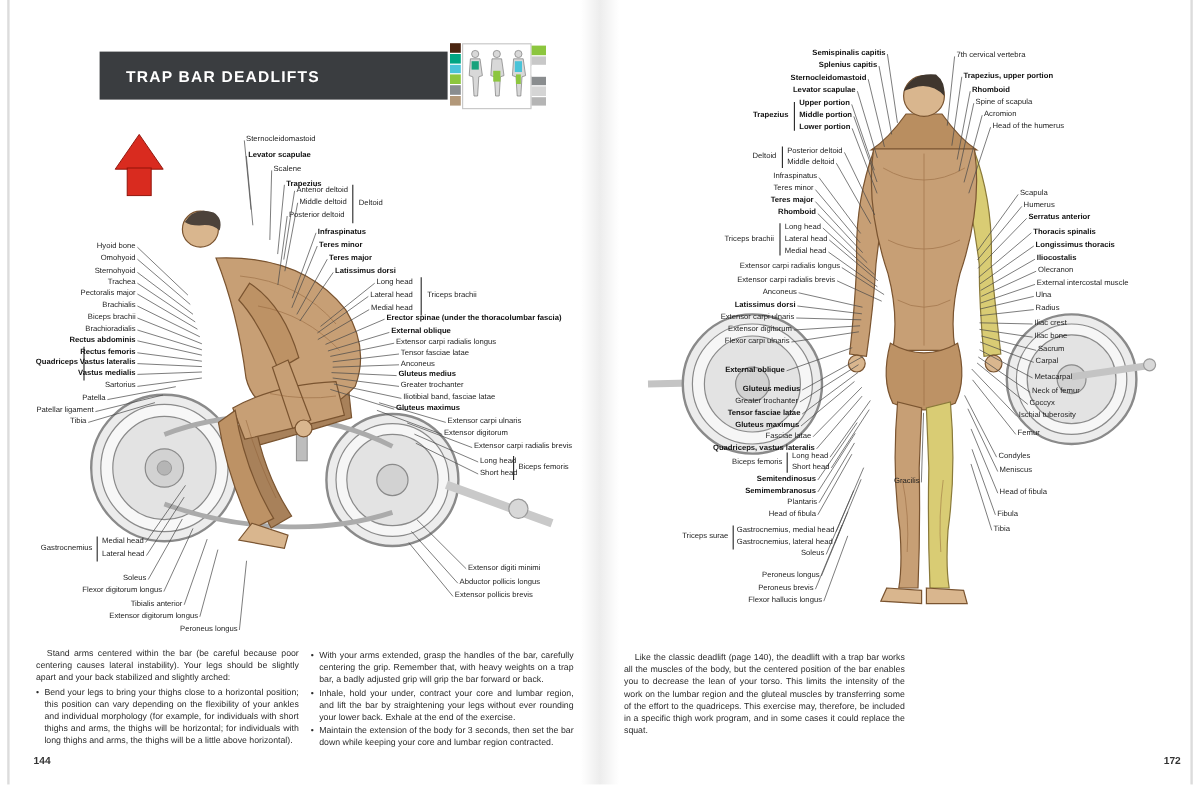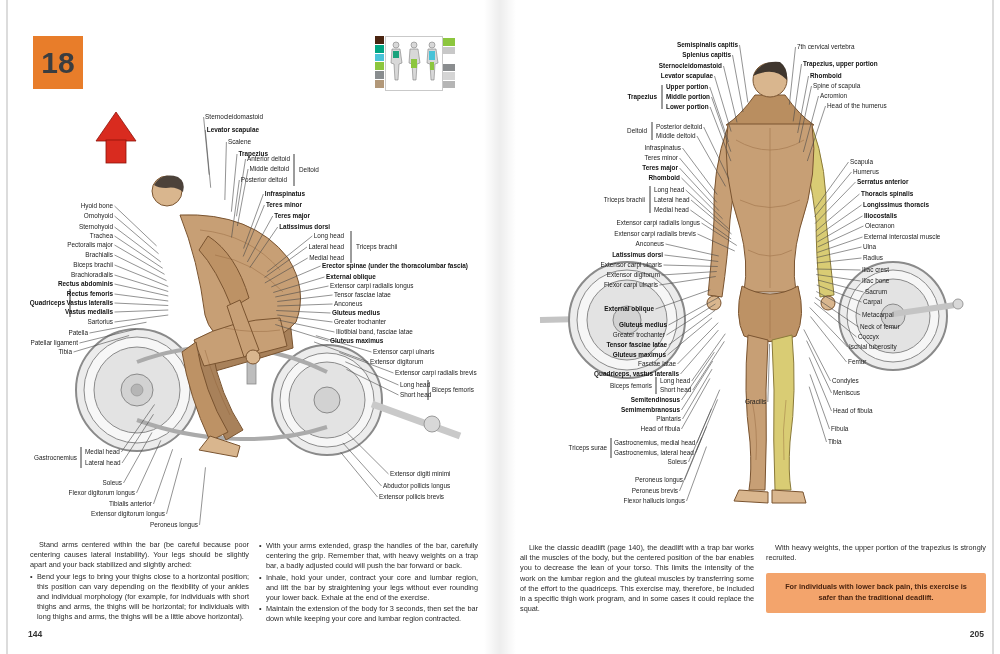--- a/index.html
+++ b/index.html
@@ -41,22 +41,22 @@
 </style>
 </head>
 <body>
 
 <div id="spread">
 
   <div class="page-edge" style="left:6px;"></div>
   <div class="page-edge" style="right:6px;"></div>
   <div id="spine"></div>
 
-  <div id="chapter-box">
-    <span id="chapter-num">18</span>
+  <div id="title-bar">
+    <span id="title-text">TRAP BAR DEADLIFTS</span>
   </div>
   <div id="legend-left" class="legend-col">
       <div class="sq" style="background: rgb(74, 36, 16);"></div>
       <div class="sq" style="background: rgb(0, 165, 131);"></div>
       <div class="sq" style="background: rgb(73, 195, 216);"></div>
       <div class="sq" style="background: rgb(140, 198, 62);"></div>
       <div class="sq" style="background: rgb(137, 141, 143);"></div>
       <div class="sq" style="background: rgb(178, 152, 121);"></div>
     </div>
   <div id="thumb-panel">
@@ -465,42 +465,36 @@
           <div class="bullet">
             <span class="bm">•</span>
             <span>Bend your legs to bring your thighs close to a horizontal position; this position can vary depending on the flexibility of your ankles and individual morphology (for example, for individuals with short thighs and arms, the thighs will be horizontal; for individuals with long thighs and arms, the thighs will be a little above horizontal).</span>
           </div>
         </div>
     </div>
     <div class="col" style="width:219px;">
       <div>
           <div class="bullet">
             <span class="bm">•</span>
-            <span>With your arms extended, grasp the handles of the bar, carefully centering the grip. Remember that, with heavy weights on a trap bar, a badly adjusted could will push the bar forward or back.</span>
+            <span>With your arms extended, grasp the handles of the bar, carefully centering the grip. Remember that, with heavy weights on a trap bar, a badly adjusted grip will grip the bar forward or back.</span>
           </div>
           <div class="bullet">
             <span class="bm">•</span>
             <span>Inhale, hold your under, contract your core and lumbar region, and lift the bar by straightening your legs without ever rounding your lower back. Exhale at the end of the exercise.</span>
           </div>
           <div class="bullet">
             <span class="bm">•</span>
             <span>Maintain the extension of the body for 3 seconds, then set the bar down while keeping your core and lumbar region contracted.</span>
           </div>
         </div>
     </div>
   </div>
 
   <div class="cols" style="left:520px;top:543px;width:466px;gap:12px;">
     <div class="col" style="width:234px;">
       <div class="indent">Like the classic deadlift (page 140), the deadlift with a trap bar works all the muscles of the body, but the centered position of the bar enables you to decrease the lean of your torso. This limits the intensity of the work on the lumbar region and the gluteal muscles by transferring some of the effort to the quadriceps. This exercise may, therefore, be included in a specific thigh work program, and in some cases it could replace the squat.</div>
     </div>
-    <div class="col" style="width:220px;">
-      <div class="indent">With heavy weights, the upper portion of the trapezius is strongly recruited.</div>
-      <div id="callout-box">
-        <span>For individuals with lower back pain, this exercise is safer than the traditional deadlift.</span>
-      </div>
-    </div>
   </div>
 
   <div class="pagenum" id="pagenum-left">144</div>
-  <div class="pagenum" id="pagenum-right">205</div>
+  <div class="pagenum" id="pagenum-right">172</div>
 
 </div>
 
 </body></html>

